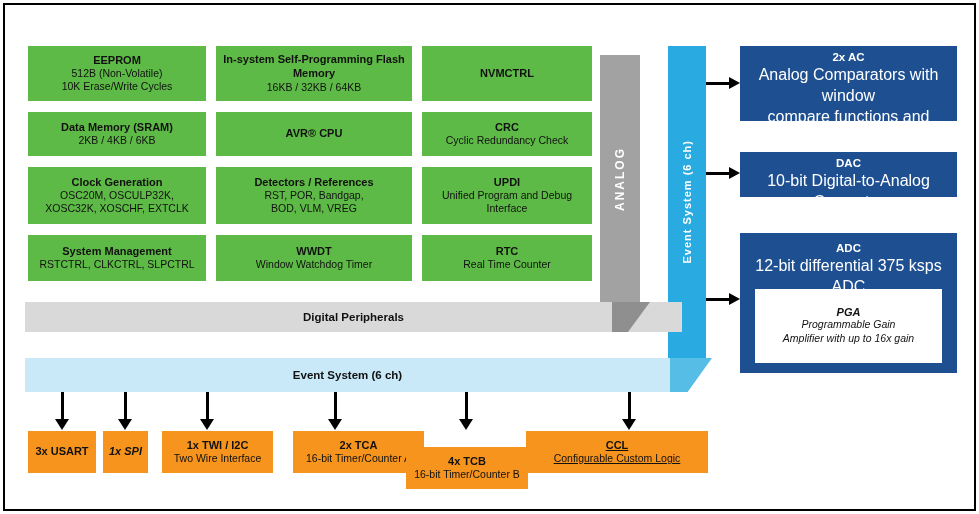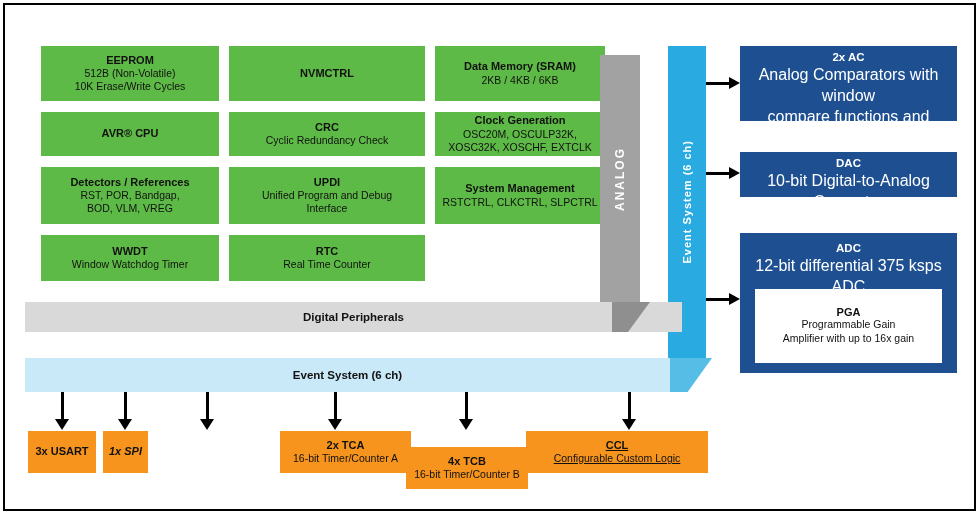--- a/index.html
+++ b/index.html
@@ -10,21 +10,20 @@
   }
   .frame { position:absolute; inset:3px; border:2px solid #000; pointer-events:none; }
 
   
   .green-grid {
     position:absolute; left:28px; top:46px;
     display:grid;
     grid-template-columns:178px 196px 170px;
     grid-template-rows:55px 44px 57px 46px;
     gap:11px 10px;
-    margin-left:13px;
   }
   .gcell {
     background:#5eba46; display:flex; flex-direction:column;
     align-items:center; justify-content:center; text-align:center;
     padding:2px 6px;
   }
   .gtitle { font-weight:700; font-size:11px; line-height:1.25; }
   .gbody  { font-size:10.5px; line-height:1.25; white-space:pre-line; }
 
   
@@ -69,35 +68,35 @@
     text-align:center; padding:4px 8px;
   }
   .blue-block.ac  { top:46px;  height:75px; }
   .blue-block.dac { top:152px; height:45px; }
   .blue-block.adc { top:233px; height:140px; justify-content:flex-start; padding-top:8px; }
   .btitle { font-weight:700; font-size:11.5px; line-height:1.3; }
   .bbody  { font-size:16px; line-height:1.3; white-space:pre-line; }
   .pga-box {
     position:absolute; left:15px; right:15px; top:56px; height:74px;
     background:#fff; color:#111; display:flex; flex-direction:column;
-    align-items:center; justify-content:center; text-align:center;
+    align-items:center; justify-content:center; text-align:center;font-style:italic;
   }
   .ptitle { font-weight:700; font-size:11px; }
   .pbody  { font-size:10.5px; line-height:1.3; white-space:pre-line; }
 
   
   .orange {
     position:absolute; top:431px; height:42px; background:#f7941e; color:#111;
     display:flex; flex-direction:column; align-items:center; justify-content:center;
     text-align:center; padding:2px 4px;
   }
   .o-usart { left:28px;  width:68px; }
   .o-spi   { left:103px; width:45px;font-style:italic; }
   .o-twi   { left:162px; width:111px; }
-  .o-tca   { left:280px; width:131px;text-align:right; }
+  .o-tca   { left:293px; width:131px;text-align:right; }
   .o-tcb   { left:406px; width:122px;margin-top:16px; }
   .o-ccl   { left:526px; width:182px;text-decoration:underline; }
   .otitle { font-weight:700; font-size:11px; line-height:1.2; }
   .obody  { font-size:10.5px; line-height:1.2; }
 
   
   .arrow-right { position:absolute; left:706px; width:34px; height:12px; }
   .arrow-right .shaft { position:absolute; left:0; top:5px; width:23px; height:3px; background:#000; }
   .arrow-right .head  { position:absolute; right:0; top:0; width:0; height:0;
     border-left:11px solid #000; border-top:6px solid transparent; border-bottom:6px solid transparent; }
@@ -122,20 +121,24 @@
 <div class="stage">
   <div class="frame"></div>
 
   <div class="green-grid">
     <div class="gcell">
       <div class="gtitle">EEPROM</div>
       <div class="gbody">512B (Non-Volatile)
 10K Erase/Write Cycles</div>
     </div>
     <div class="gcell">
+      <div class="gtitle">In-system Self-Programming Flash Memory</div>
+      <div class="gbody">16KB / 32KB / 64KB</div>
+    </div>
+    <div class="gcell">
       <div class="gtitle">NVMCTRL</div>
       <div class="gbody"></div>
     </div>
     <div class="gcell">
       <div class="gtitle">Data Memory (SRAM)</div>
       <div class="gbody">2KB / 4KB / 6KB</div>
     </div>
     <div class="gcell">
       <div class="gtitle">AVR® CPU</div>
       <div class="gbody"></div>
@@ -247,20 +250,24 @@
       <i class="shaft"></i>
       <i class="head"></i>
     </div>
 
   <div class="orange o-usart">
     <div class="otitle">3x USART</div>
   </div>
   <div class="orange o-spi">
     <div class="otitle">1x SPI</div>
   </div>
+  <div class="orange o-twi">
+    <div class="otitle">1x TWI / I2C</div>
+    <div class="obody">Two Wire Interface</div>
+  </div>
   <div class="orange o-tca">
     <div class="otitle">2x TCA</div>
     <div class="obody">16-bit Timer/Counter A</div>
   </div>
   <div class="orange o-tcb">
     <div class="otitle">4x TCB</div>
     <div class="obody">16-bit Timer/Counter B</div>
   </div>
   <div class="orange o-ccl">
     <div class="otitle">CCL</div>

